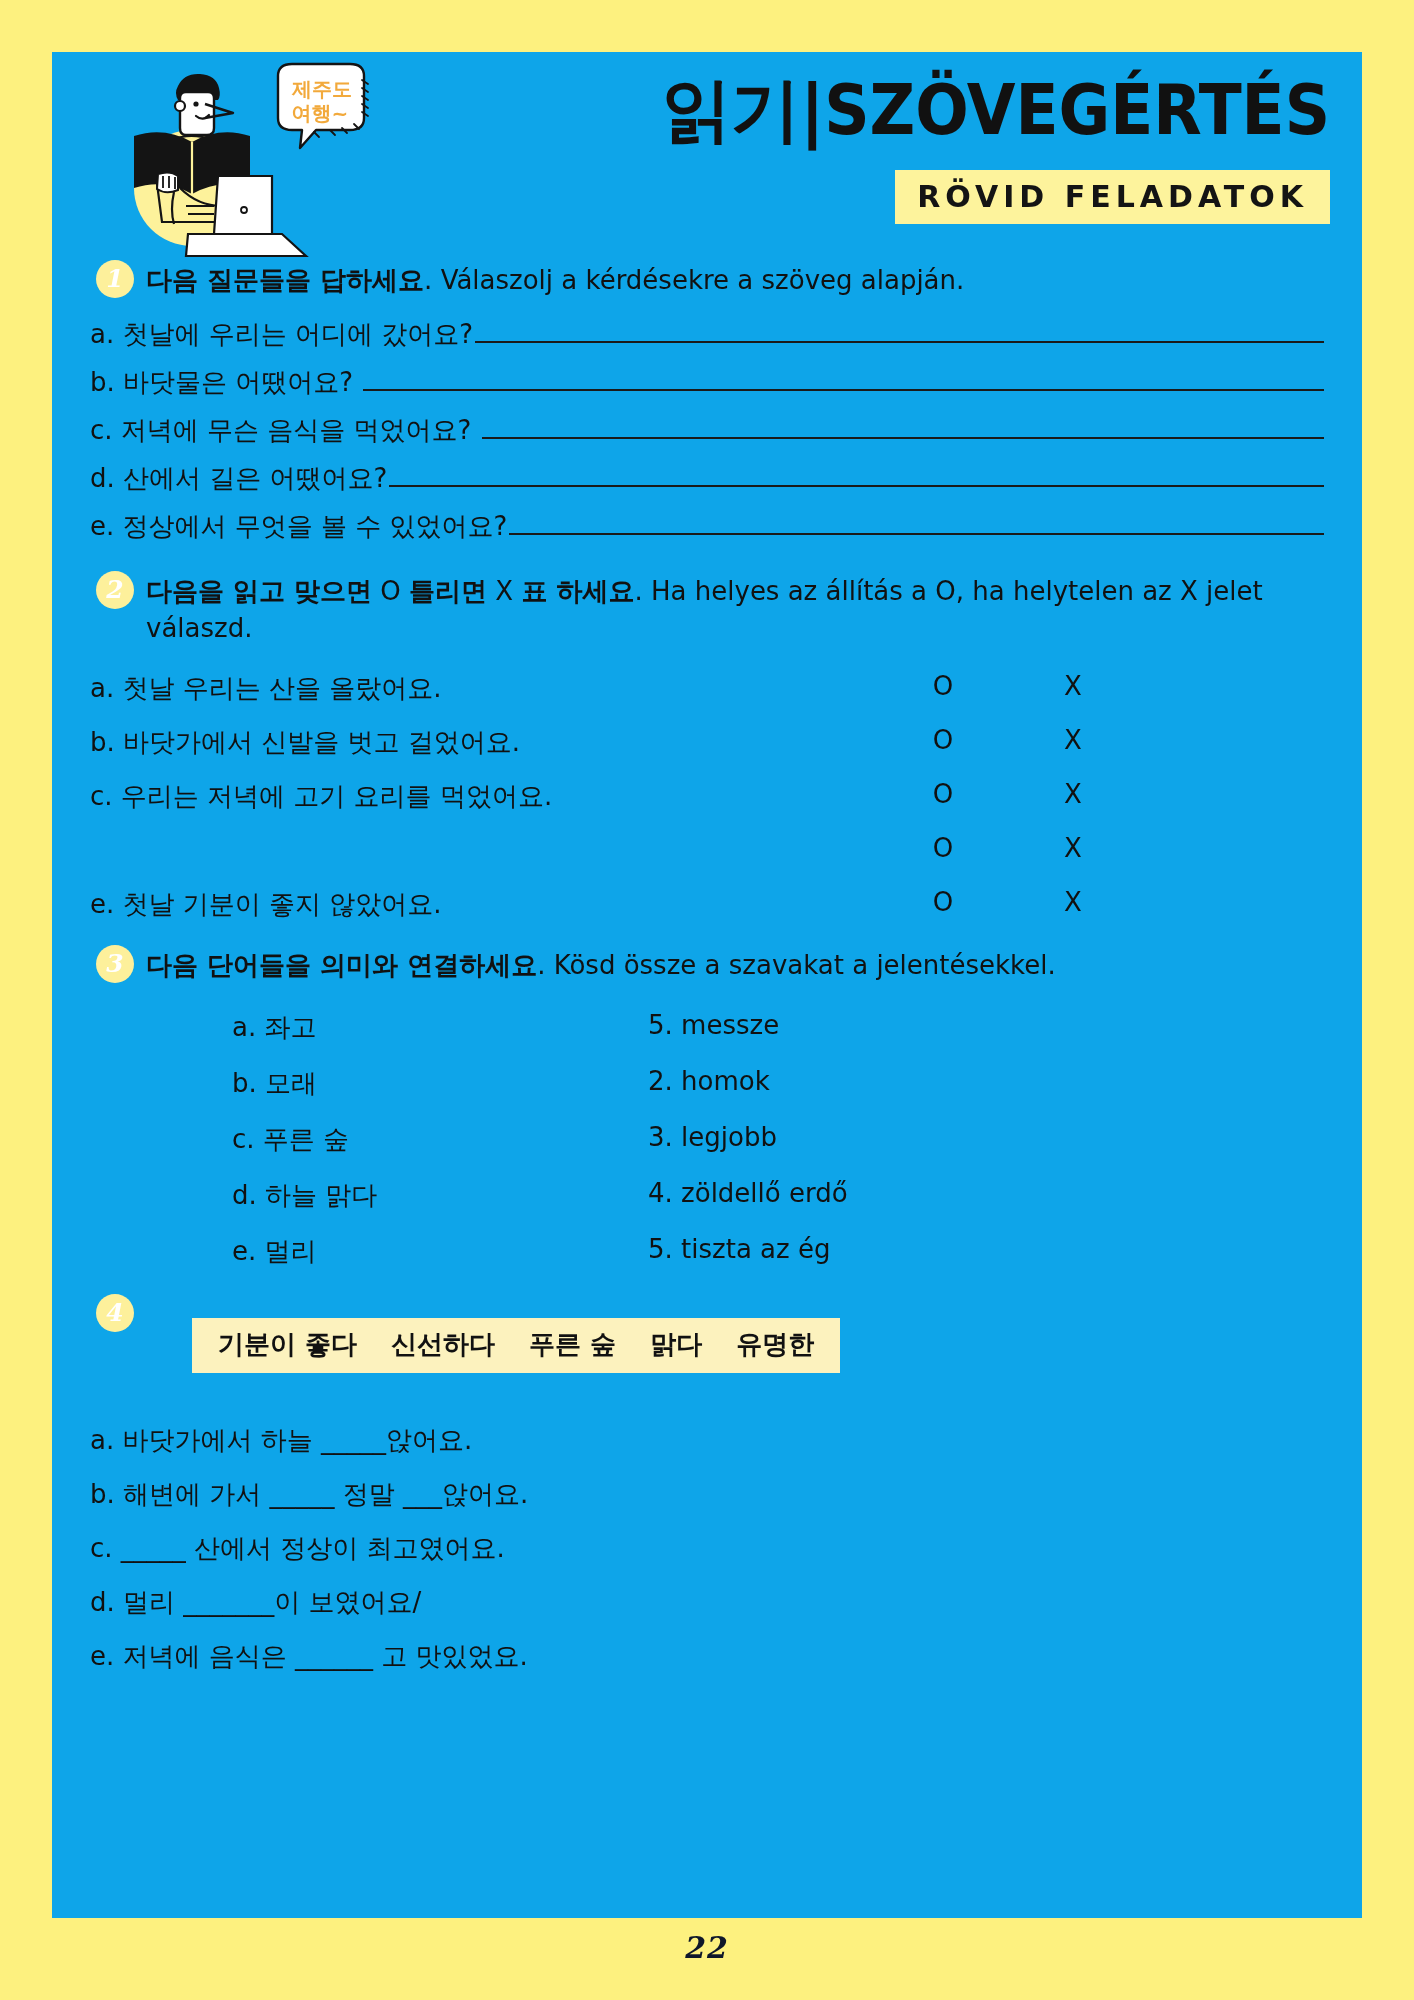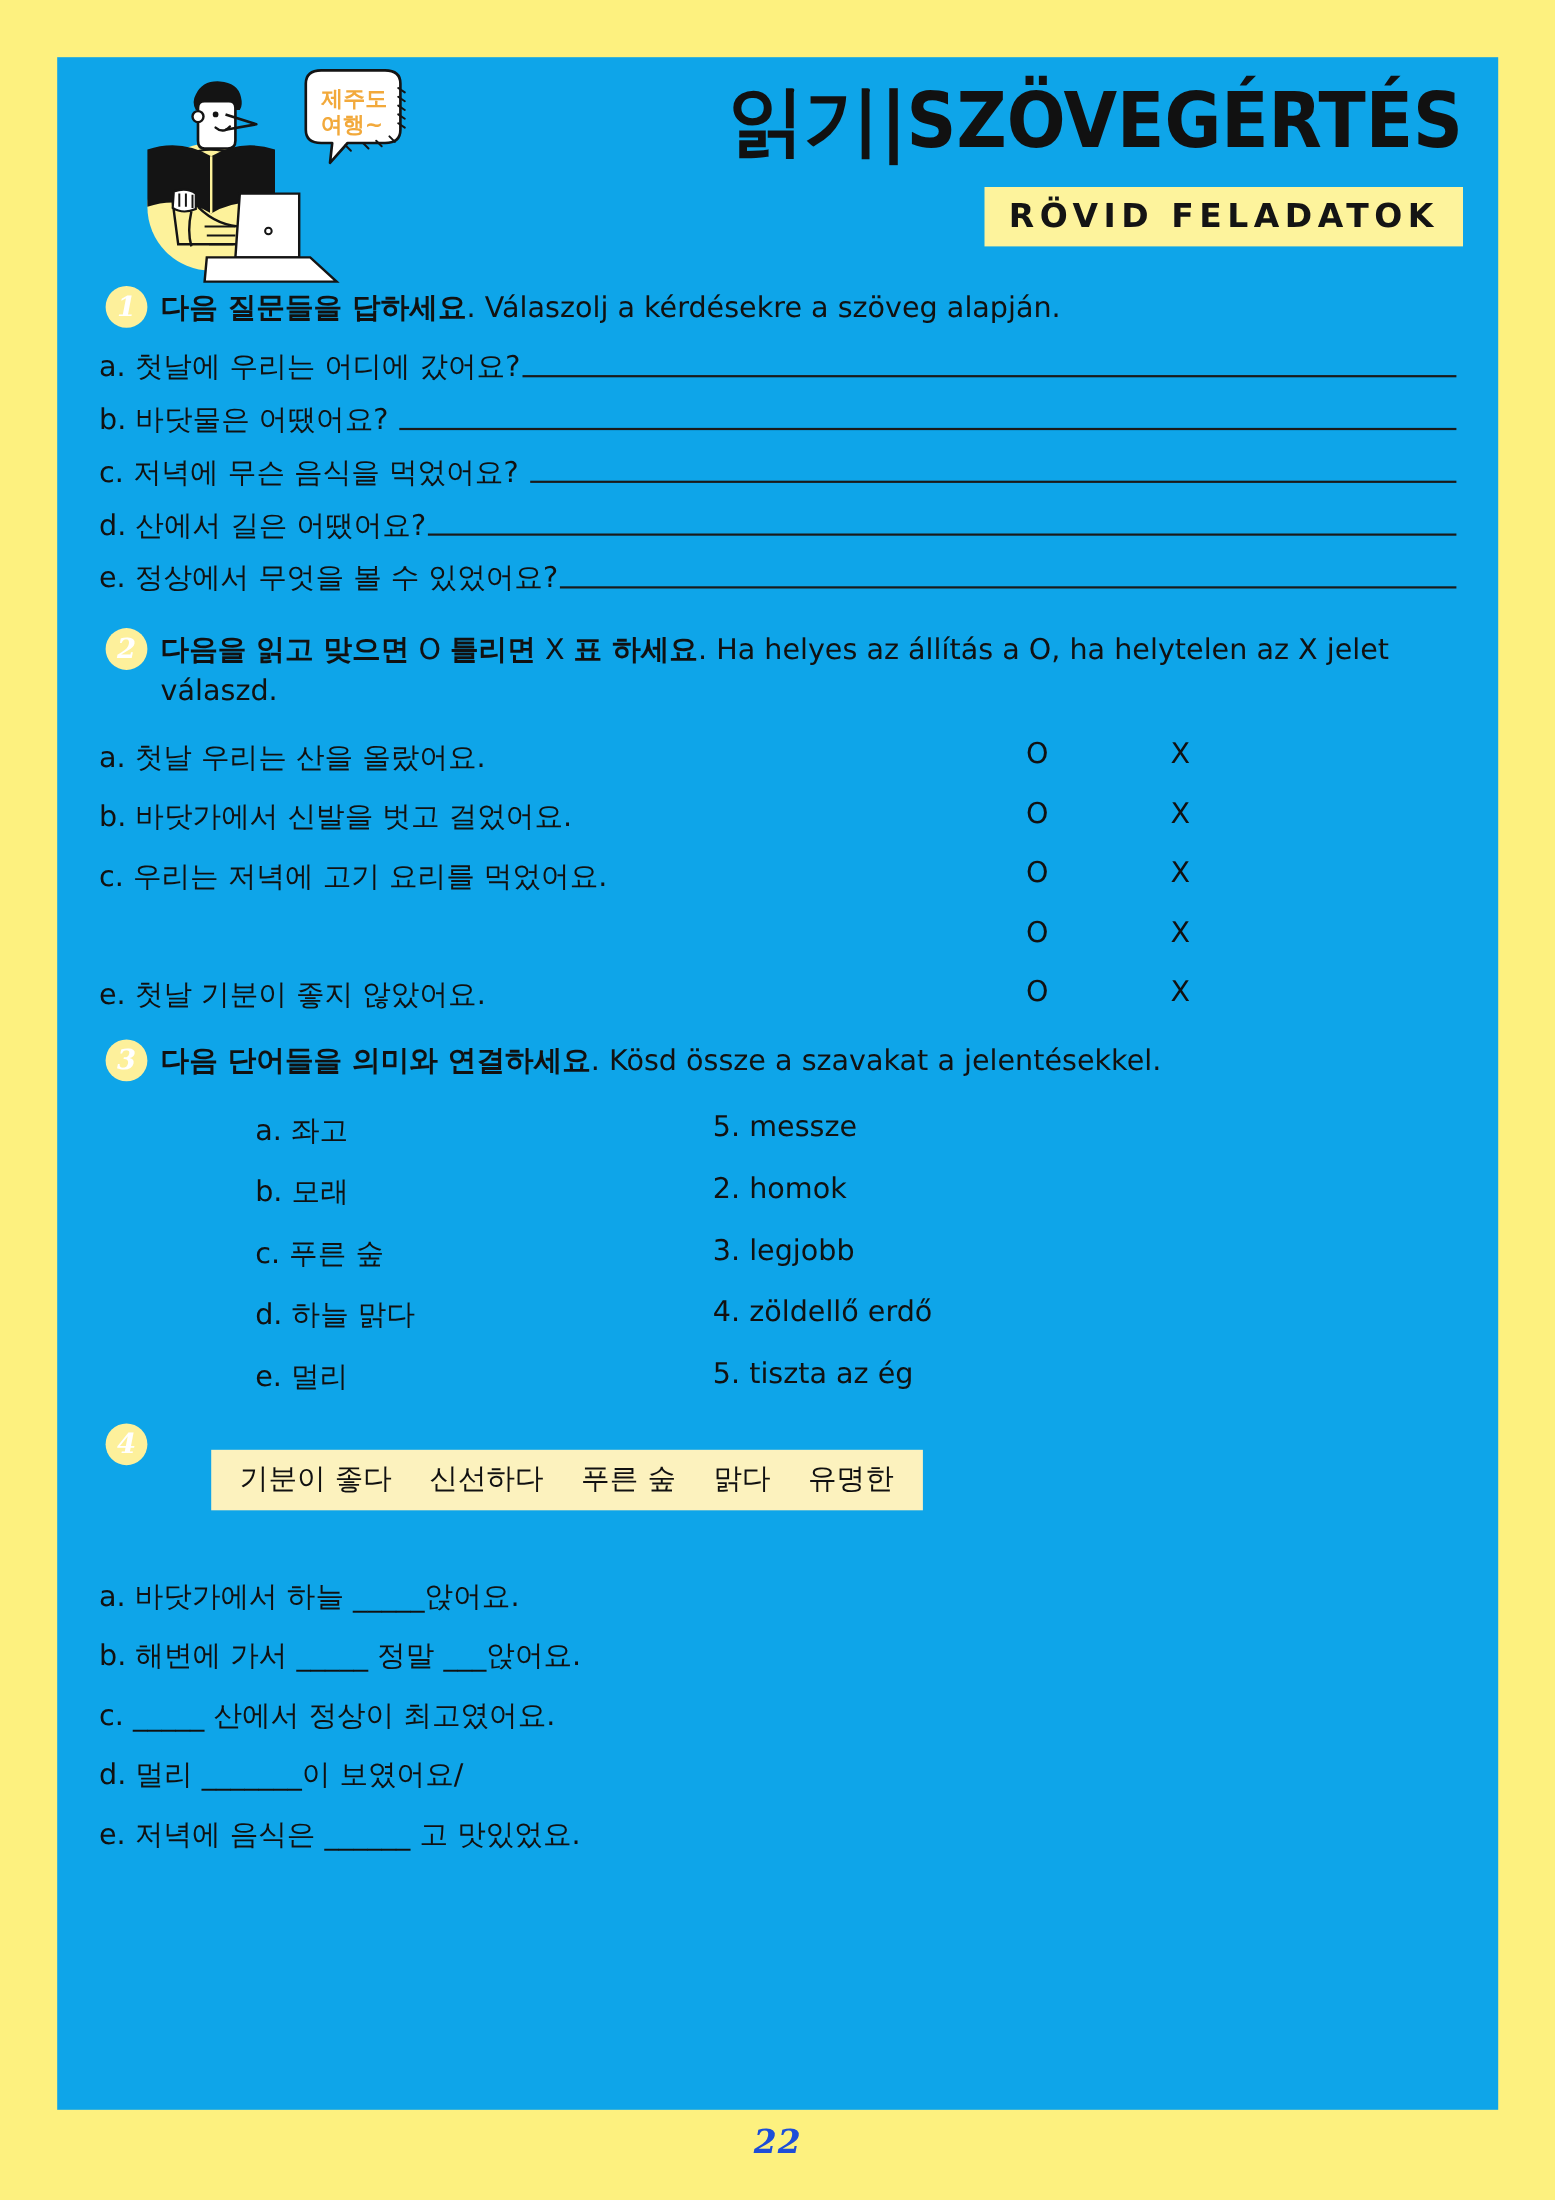--- a/index.html
+++ b/index.html
@@ -24,21 +24,21 @@
   .footer-page-number {
     position: absolute;
     left: 0;
     top: 1930px;
     width: 1414px;
     text-align: center;
     font-family: "DejaVu Serif", "Liberation Serif", serif;
     font-style: italic;
     font-weight: 700;
     font-size: 30px;
-    color: #1d4ed8;
+    color: #0f172a;
     letter-spacing: 1px;
   }
 
   
   .header {
     position: relative;
     height: 210px;
   }
 
   .illustration {
@@ -155,25 +155,26 @@
     margin-top: 26px;
     height: 30px;
   }
   .match-row .left-item { position: absolute; left: 142px; top: 0; }
   .match-row .right-item { position: absolute; left: 558px; top: 0; }
 
   
   .word-bank {
     background: #FCF2BE;
     display: inline-block;
-    margin: 22px 0 12px 102px;
+    margin: 22px 0 0 102px;
     padding: 9px 26px 11px 26px;
     font-size: 26px;
     color: #111;
     white-space: nowrap;
+    font-weight: bold;
   }
   .word-bank .wb-word { display: inline-block; }
   .word-bank .wb-gap { display: inline-block; width: 34px; }
 
   .fill-line {
     font-size: 26px;
     line-height: 1.0;
     color: #111;
     margin-top: 28px;
     white-space: pre;

